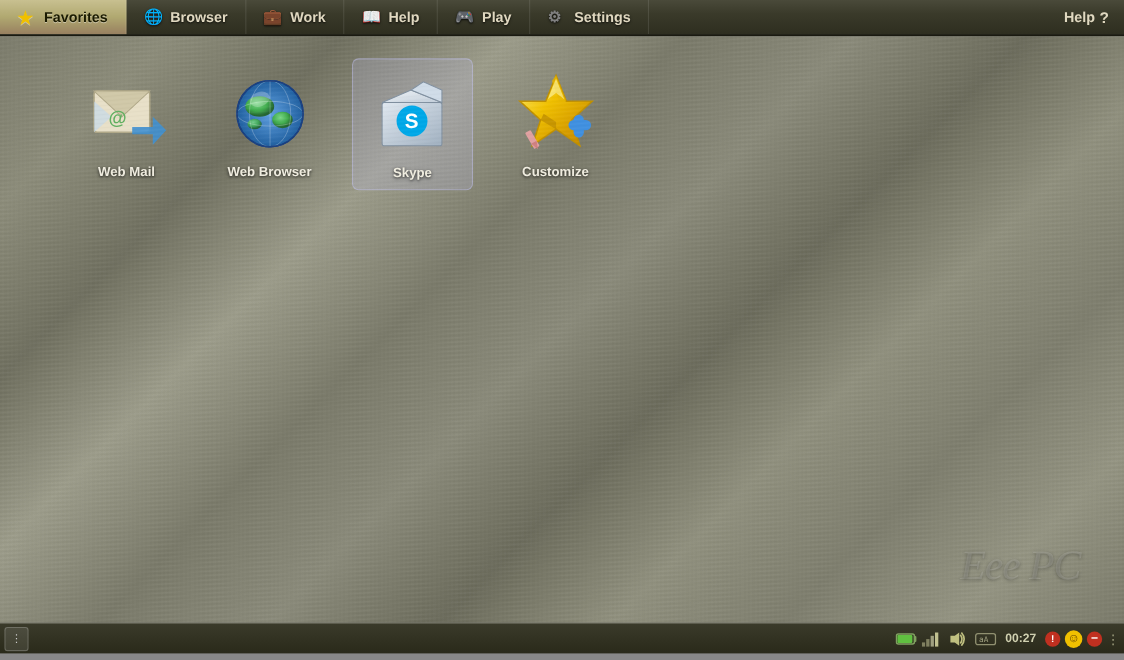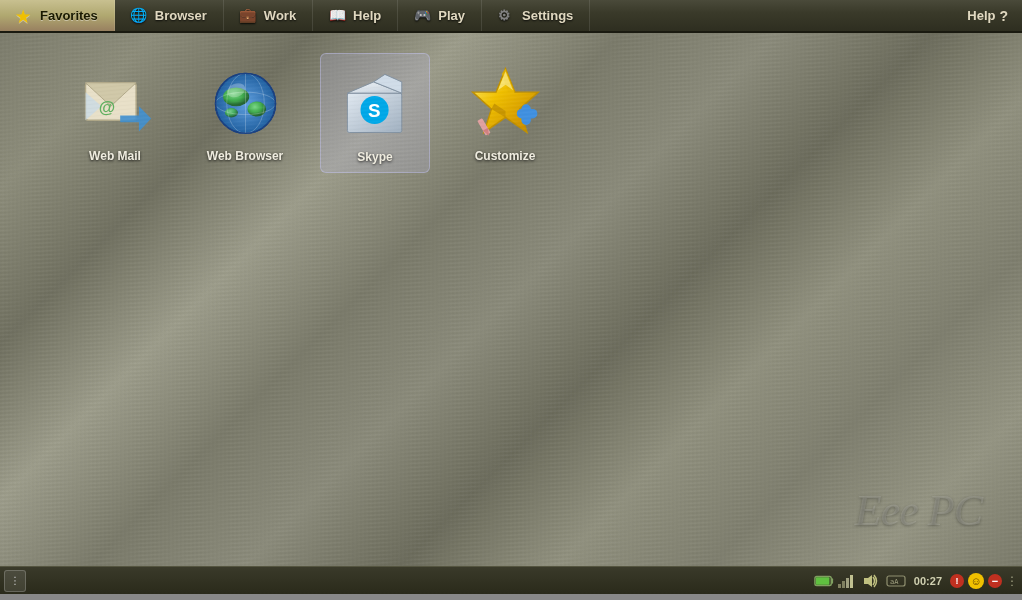--- a/index.html
+++ b/index.html
@@ -151,21 +151,21 @@
       text-align: center;
       text-shadow: 0 1px 3px rgba(0,0,0,0.8);
     }
 
     
     #watermark {
       position: absolute;
       bottom: 30px;
       right: 40px;
       color: rgba(255,255,255,0.15);
-      font-size: 44px;
+      font-size: 38px;
       font-style: italic;
       font-family: Georgia, serif;
       letter-spacing: -1px;
       text-shadow: 0 1px 3px rgba(0,0,0,0.3);
       user-select: none;
     }
 
     
     #taskbar {
       width: 100%;

